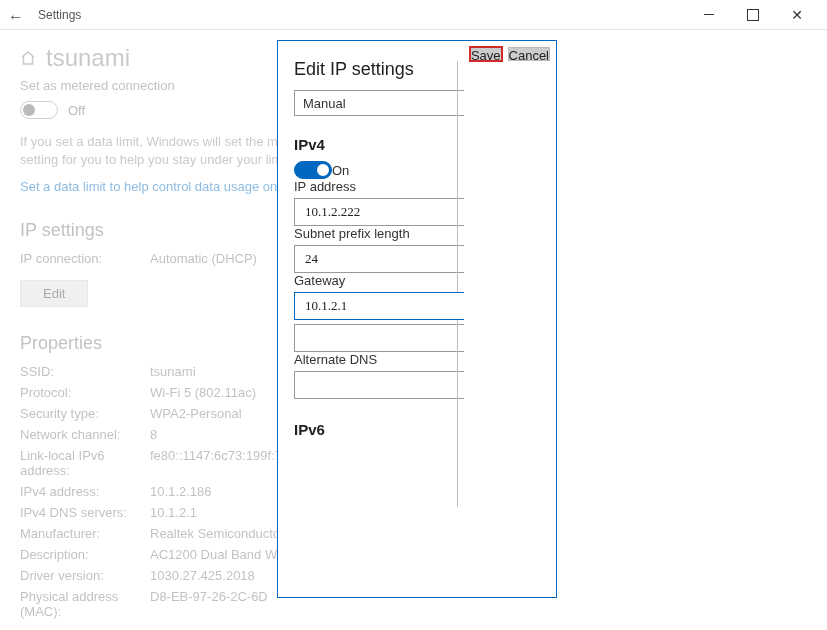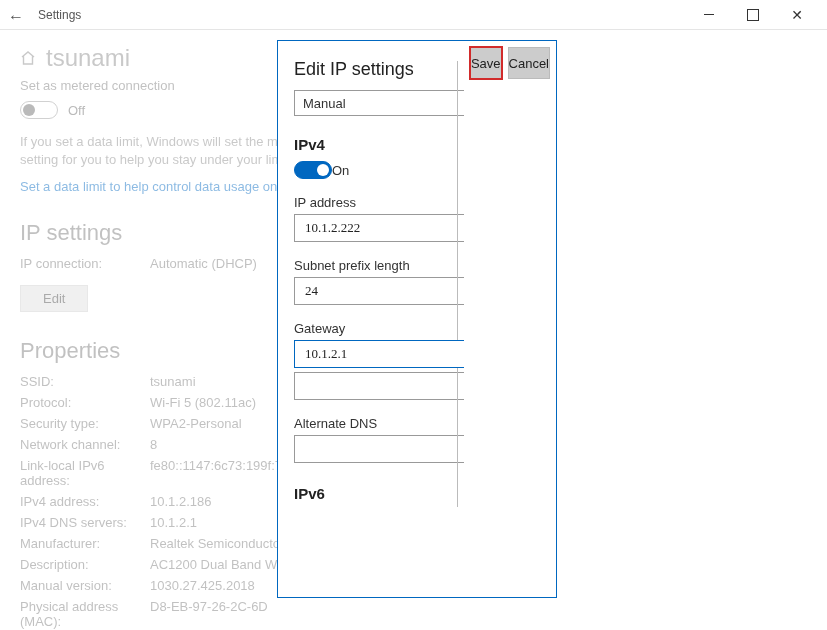--- a/index.html
+++ b/index.html
@@ -39,21 +39,21 @@
   .subhead { font-size: 13px; color: #777; margin-top: 6px; }
   .toggle-row { display:flex; align-items:center; gap:10px; margin-top:8px; }
   .toggle {
     width: 38px; height: 18px; border:1px solid #999; border-radius: 10px; position: relative; background:#fff;
   }
   .toggle .knob { position:absolute; left:2px; top:2px; width:12px; height:12px; border-radius:50%; background:#666; }
   .toggle.on { background:#0067c0; border-color:#0067c0; }
   .toggle.on .knob { right:2px; left:auto; background:#fff; }
   .para { margin-top: 14px; font-size: 13px; color: #888; line-height: 1.4; max-width: 400px; }
   .link { color:#0067c0; margin-top:10px; display:inline-block; font-size:13px; }
-  .section-h { font-size: 22px; color: #777; margin-top: 26px; font-weight: 400; }
+  .section-h { font-size: 18px; color: #777; margin-top: 26px; font-weight: 400; }
   .kv { margin-top:10px; font-size: 13px; }
   .kv-row { display:flex; margin-bottom: 6px; }
   .kv-row .k { width: 130px; color:#777; }
   .kv-row .v { color:#777; }
   .btn-flat {
     margin-top: 8px; background:#ddd; border:1px solid #ccc; color:#444;
     padding: 5px 22px; font-size: 13px; font-family:inherit;
   }
   
   .scrim { position:absolute; inset:30px 0 0 0; background: rgba(255,255,255,0.55); }
@@ -65,35 +65,35 @@
   }
   .dialog-body { padding: 18px 16px 6px 16px; flex:1; overflow:hidden; position:relative; }
   .dlg-title { font-size: 18px; color:#222; font-weight: 400; margin-bottom: 10px; }
   .select {
     width: 226px; height: 26px; border:1px solid #999; background:#fff;
     display:flex; align-items:center; padding:0 8px; justify-content:space-between; font-size:13px; color:#333;
   }
   .chev { font-size:11px; color:#555; }
   .sec-title { font-size: 15px; font-weight:600; color:#222; margin-top: 20px; }
   .toggle-row2 { display:flex; align-items:center; margin-top:8px; }
-  .field-label { font-size: 13px; color:#333; margin-top: 16px; }
+  .field-label { font-size: 13px; color:#333; margin-top: 0; }
   .txt {
     width: 226px; height: 28px; border:1px solid #999; background:#fff;
     font-size:13px; font-family:Liberation Serif, serif; padding:0 10px; margin-top:4px; color:#222;
   }
   .txt.focus { border:1px solid #0067c0; }
   .txt-wrap { position: relative; width:226px; margin-top:4px; }
   .txt-wrap .txt { margin-top:0; padding-right: 24px; }
   .clear-x { position:absolute; right:6px; top:0; height:28px; display:flex; align-items:center; color:#666; font-size:13px; cursor:pointer; }
   .scroll-line { position:absolute; right:6px; top:20px; bottom:90px; width:1px; background:#bbb; }
   .dialog-buttons {
     display:flex; gap:6px; padding: 6px 6px 8px 6px;
   }
   .dlg-btn {
-    flex:1; height: 32px; background:#ccc; border:1px solid #bbb; color:#222;
+    flex:1; height: 14px; background:#ccc; border:1px solid #bbb; color:#222;
     font-size:13px; font-family:inherit;
   }
   .dlg-btn.primary { outline: 2px solid #d12b2b; outline-offset: -1px; }
 </style>
 </head>
 <body>
 
 <div class="titlebar">
   <div class="back">←</div>
   <div class="title">Settings</div>
@@ -163,21 +163,21 @@
       </div>
       <div class="kv-row">
         <div class="k">Manufacturer:</div>
         <div class="v">Realtek Semiconductor Corp.</div>
       </div>
       <div class="kv-row">
         <div class="k">Description:</div>
         <div class="v">AC1200 Dual Band Wireless Adapter #3</div>
       </div>
       <div class="kv-row">
-        <div class="k">Manual version:</div>
+        <div class="k">Driver version:</div>
         <div class="v">1030.27.425.2018</div>
       </div>
       <div class="kv-row">
         <div class="k">Physical address (MAC):</div>
         <div class="v">D8-EB-97-26-2C-6D</div>
       </div>
     </div>
   
 </div>
 

